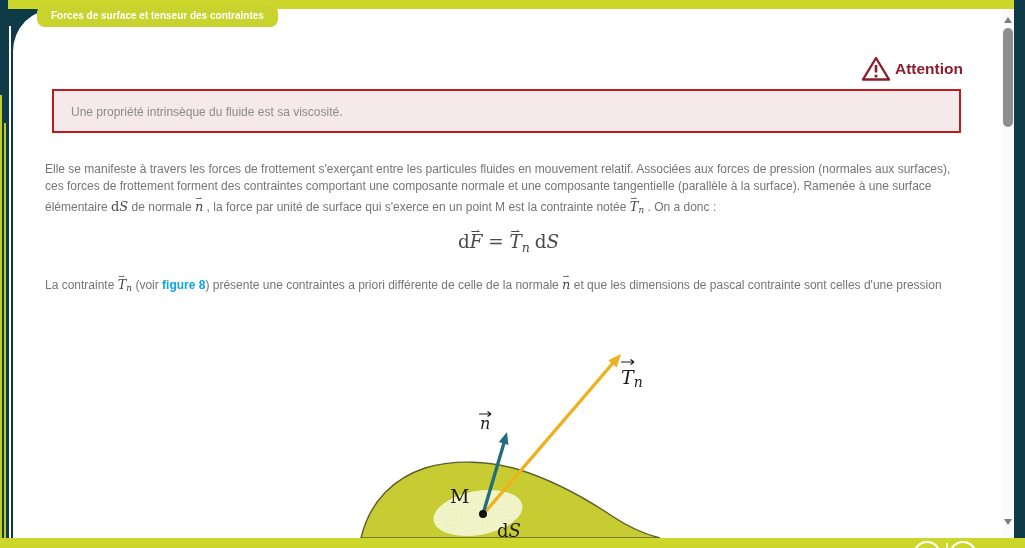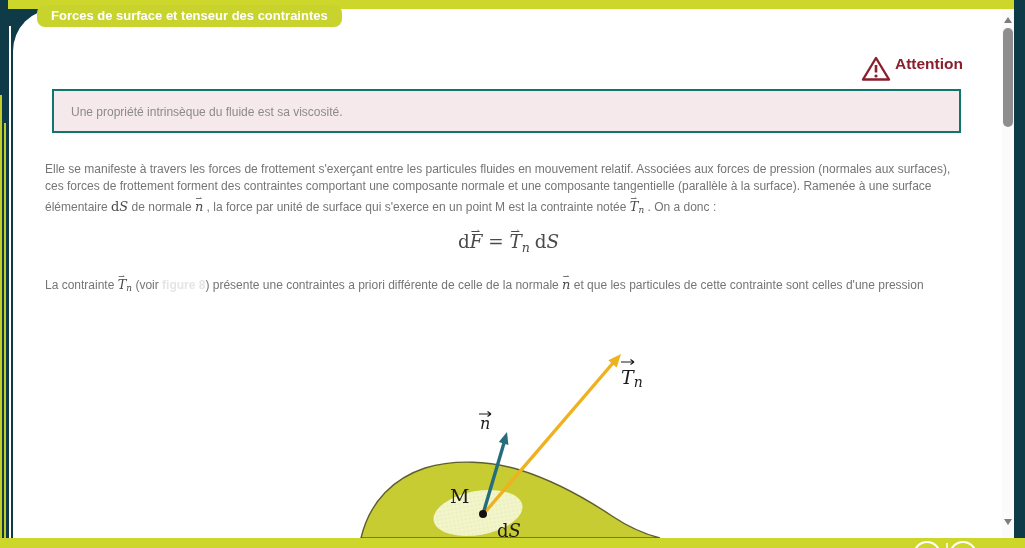--- a/index.html
+++ b/index.html
@@ -6,49 +6,49 @@
   body{font-family:"Liberation Sans",sans-serif;background:#0e3b47;}
   .app{position:relative;width:1025px;height:548px;overflow:hidden;background:#0e3b47;}
 
   
   .band-top{position:absolute;left:8px;top:0;width:1006px;height:9px;background:#cdd72b;}
   .left-line-1{position:absolute;left:0;top:95px;width:2px;height:443px;background:#c2ce27;}
   .left-line-2{position:absolute;left:4px;top:123px;width:2px;height:415px;background:#c2ce27;}
   .left-gap{position:absolute;left:9px;top:26px;width:2px;height:512px;background:#ffffff;}
   .panel{position:absolute;left:13px;top:9px;width:989px;height:529px;background:#ffffff;border-top-left-radius:42px;}
   .title-tab{position:absolute;left:37px;top:5px;height:22px;line-height:22px;padding:0 14px;
-    background:#c8d32e;border-radius:8px;color:#ffffff;font-weight:bold;font-size:13px;z-index:30;}
+    background:#c8d32e;border-radius:8px;color:#ffffff;font-weight:bold;font-size:10px;z-index:30;}
 
   
   .scrollbar{position:absolute;left:1002px;top:9px;width:12px;height:529px;background:#fbfbfb;z-index:25;}
   .scroll-up{position:absolute;left:2px;top:8px;width:0;height:0;
     border-left:4px solid transparent;border-right:4px solid transparent;border-bottom:6px solid #7d7d7d;}
   .scroll-thumb{position:absolute;left:1px;top:19px;width:10px;height:99px;background:#8e8e8e;border-radius:5px;}
   .scroll-down{position:absolute;left:2px;top:510px;width:0;height:0;
     border-left:4px solid transparent;border-right:4px solid transparent;border-top:6px solid #7d7d7d;}
 
   
   .band-bottom{position:absolute;left:0;top:538px;width:1025px;height:10px;background:#cdd72b;z-index:40;}
 
   
-  .attention{position:absolute;right:62px;top:55px;display:flex;align-items:flex-start;gap:4px;z-index:10;}
+  .attention{position:absolute;right:62px;top:55px;display:flex;align-items:center;gap:4px;z-index:10;}
   .attention-label{color:#8b1f2e;font-weight:bold;font-size:15.5px;}
   .callout{position:absolute;left:52px;top:89px;width:909px;box-sizing:border-box;
-    border:2px solid #0f766e;background:#f6e9ec;padding:11px 17px;z-index:10;}
+    border:2px solid #b91c1c;background:#f6e9ec;padding:11px 17px;z-index:10;}
   .callout-text{color:#8b8b8b;font-size:12px;}
   .textline{position:absolute;left:45px;width:915px;color:#757575;font-size:12px;white-space:nowrap;z-index:10;}
   .formula{position:absolute;left:52px;top:231px;width:913px;text-align:center;font-size:17px;color:#4a4a4a;z-index:10;}
 
   
   .m{font-family:"DejaVu Serif",serif;font-style:italic;color:#4a4a4a;font-size:1.08em;}
   .mu{font-family:"DejaVu Serif",serif;font-style:normal;color:#4a4a4a;font-size:1.08em;}
   .msub{font-family:"DejaVu Serif",serif;font-style:italic;color:#4a4a4a;font-size:0.74em;vertical-align:-0.28em;}
   .vec{position:relative;display:inline-block;font-style:italic;}
   .vec::after{content:"⇀";position:absolute;left:0.08em;top:-0.62em;font-size:0.62em;font-style:normal;}
-  .link{color:#e5e5e5;font-weight:bold;cursor:pointer;}
+  .link{color:#0ea5e9;font-weight:bold;cursor:pointer;}
 
   
   .figure-svg{position:absolute;left:330px;top:338px;width:440px;height:200px;z-index:5;}
   .fig-serif{font-family:"DejaVu Serif",serif;fill:#1c1c1c;}
   .band-svg{position:absolute;left:0;top:0;width:1025px;height:10px;}
 </style>
 </head>
 <body>
 
 <div class="app">
@@ -72,21 +72,21 @@
   <div class="callout">
     <span class="callout-text">Une propriété intrinsèque du fluide est sa viscosité.</span>
   </div>
 
   <div class="textline" style="top:162px;"><span>Elle se manifeste à travers les forces de frottement s'exerçant entre les particules fluides en mouvement relatif. Associées aux forces de pression (normales aux surfaces),</span></div>
   <div class="textline" style="top:199px;"><span>élémentaire  </span><span class="mu">d</span><span class="m">S</span><span>  de normale  </span><span class="m vec">n</span><span>  , la force par unité de surface qui s'exerce en un point M est la contrainte notée  </span><span class="m vec">T</span><span class="msub">n</span><span>  . On a donc :</span></div>
   <div class="textline" style="top:179px;"><span>ces forces de frottement forment des contraintes comportant une composante normale et une composante tangentielle (parallèle à la surface). Ramenée à une surface</span></div>
 
   <div class="formula"><span class="mu">d</span><span class="m vec">F</span><span class="mu"> = </span><span class="m vec">T</span><span class="msub">n</span><span> </span><span class="mu">d</span><span class="m">S</span></div>
 
-  <div class="textline" style="top:277px;"><span>La contrainte  </span><span class="m vec">T</span><span class="msub">n</span><span>  (voir </span><span class="link">figure 8</span><span>) présente une contraintes a priori différente de celle de la normale  </span><span class="m vec">n</span><span>  et que les particules de cette contrainte sont celles d'une pression</span></div>
+  <div class="textline" style="top:277px;"><span>La contrainte  </span><span class="m vec">T</span><span class="msub">n</span><span>  (voir </span><span class="link">figure 8</span><span>) présente une contraintes a priori différente de celle de la normale  </span><span class="m vec">n</span><span>  et que les dimensions de pascal contrainte sont celles d'une pression</span></div>
 
   <svg class="figure-svg" viewBox="330 338 440 200">
     <defs>
       <pattern id="dots" width="4" height="4" patternUnits="userSpaceOnUse">
         <circle cx="1" cy="1" r="0.7" fill="#d8dda0"></circle>
       </pattern>
     </defs>
     <path d="M 361,538 C 370,500 395,478 425,468 C 455,459 490,461 520,470 C 555,481 585,498 612,516 C 630,528 648,535 660,538 L 361,538 Z" fill="#c6cc31" stroke="#5f5f2d" stroke-width="1.4"></path>
     <g transform="rotate(-10 478 513)">
       <ellipse cx="478" cy="513" rx="45" ry="22" fill="#f1f5c9"></ellipse>

